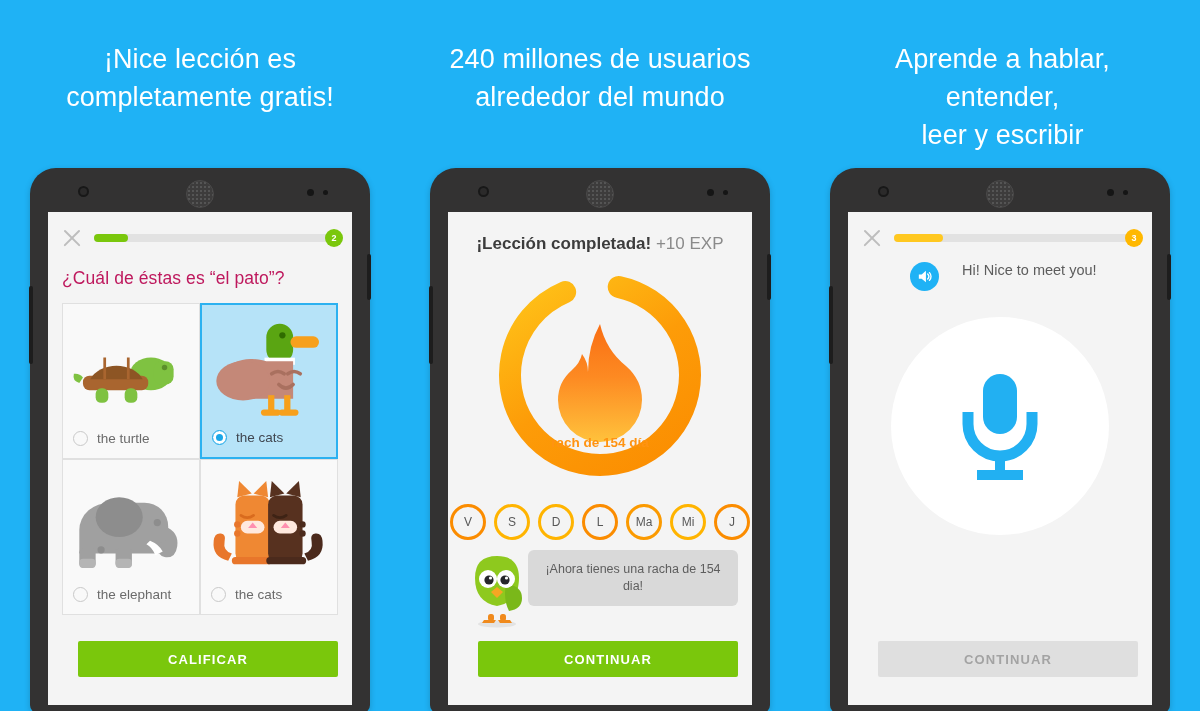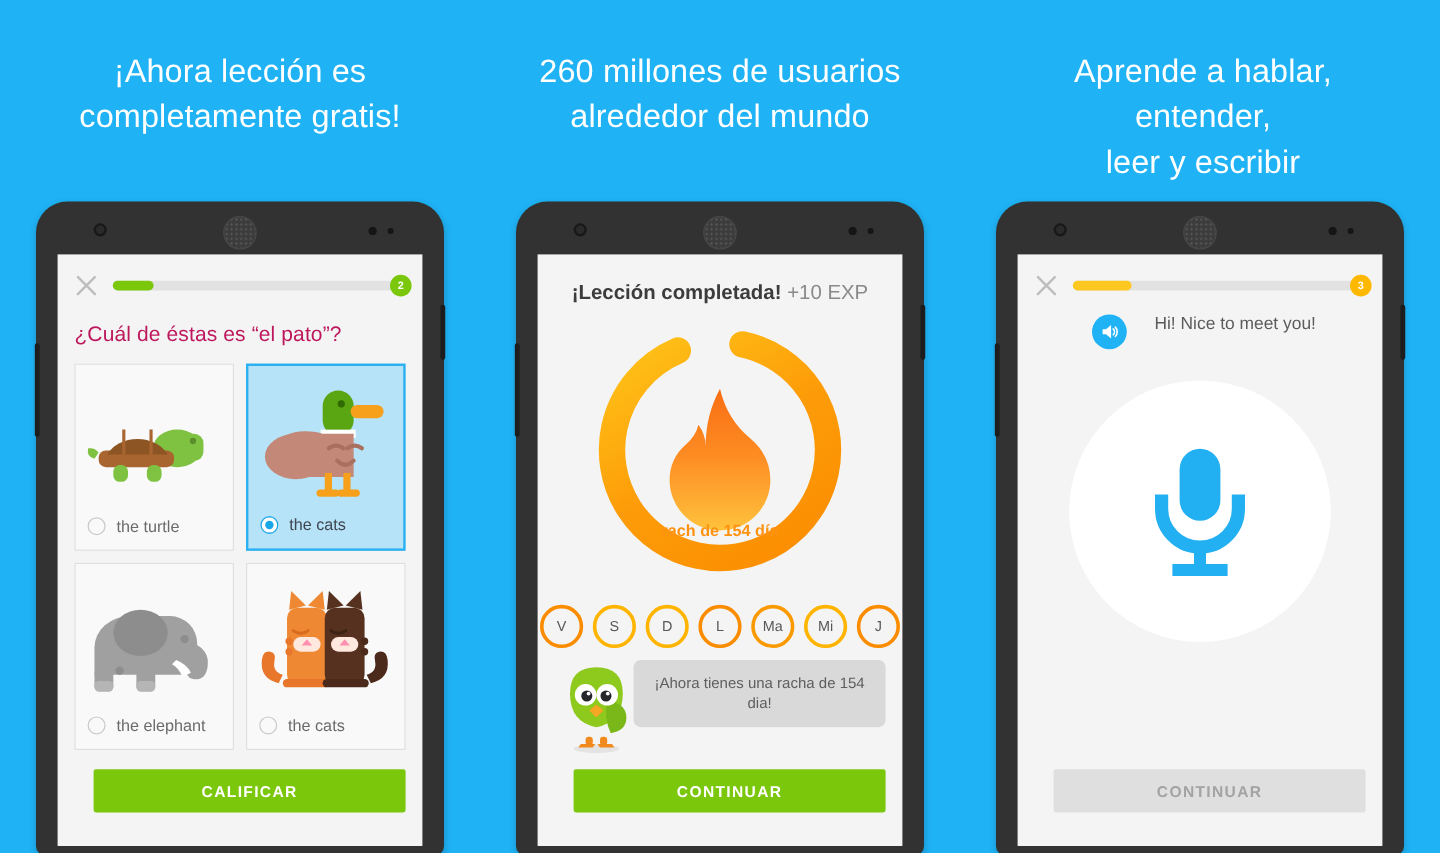--- a/index.html
+++ b/index.html
@@ -92,21 +92,21 @@
     display: flex; align-items: center; justify-content: center;
   }
 
   .prompt {
     font-size: 17.5px; color: #be185d; font-weight: 500;
     padding: 20px 14px 0 14px; letter-spacing: .1px;
   }
 
   
   .grid {
-    display: grid; grid-template-columns: 1fr 1fr; gap: 10px;
+    display: grid; grid-template-columns: 1fr 1fr; 
     padding: 14px 14px 0 14px;
   }
   .card {
     background: #f9f9f9; border: 1px solid #e0e0e0;
     height: 156px; position: relative; display: flex; flex-direction: column;
     cursor: pointer;
   }
   .card.selected { background: #b6e3f8; border: 2px solid #2cb1f0; }
   .art { flex: 1; position: relative; }
   .art svg { position: absolute; inset: 0; width: 100%; height: 100%; }
@@ -177,25 +177,25 @@
     margin: 26px auto 0 auto; display: flex; align-items: center; justify-content: center;
     cursor: pointer;
   }
 </style>
 </head>
 <body style="background: rgb(31, 178, 245);">
 
 <div class="stage" style="background: rgb(31, 178, 245);">
 
   <div class="headline hl1">
-    <div>¡Ahora lección es</div>
+    <div>¡Nice lección es</div>
     <div>completamente gratis!</div>
   </div>
   <div class="headline hl2">
-    <div>260 millones de usuarios</div>
+    <div>240 millones de usuarios</div>
     <div>alrededor del mundo</div>
   </div>
   <div class="headline hl3">
     <div>Aprende a hablar, entender,</div>
     <div>leer y escribir</div>
   </div>
 
   <div class="phone p1">
     <div class="bezel-top">
       <div class="cam"></div>

